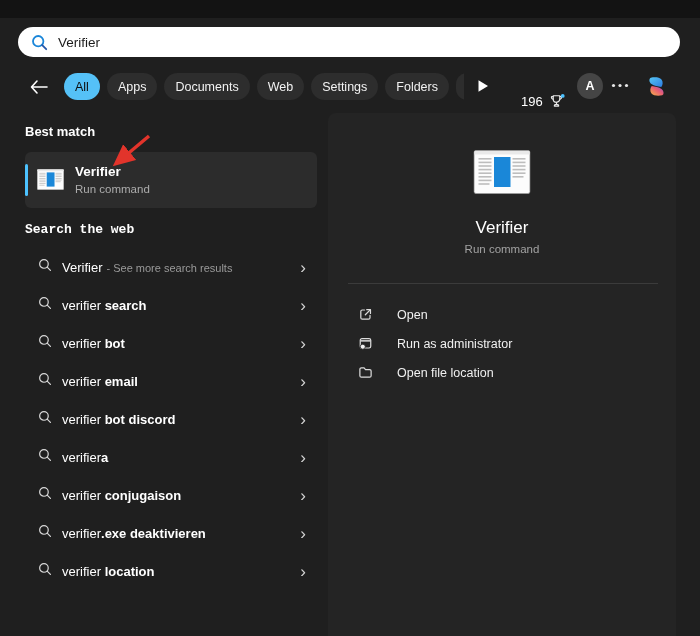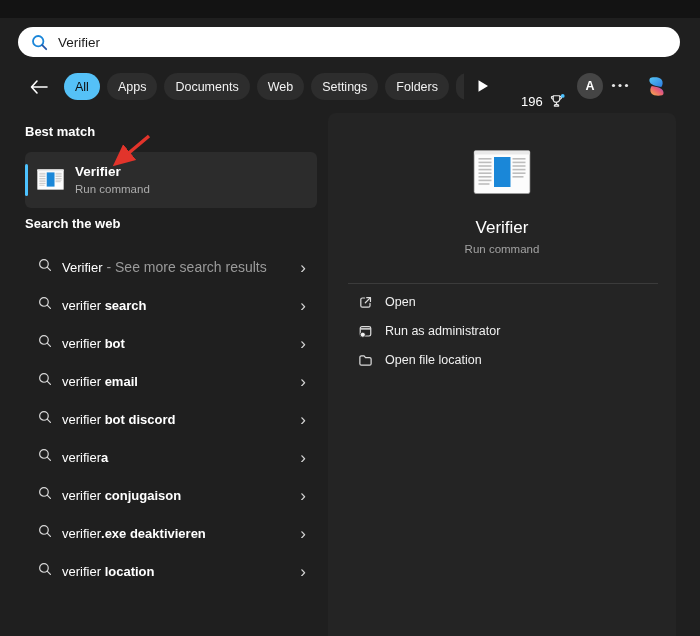--- a/index.html
+++ b/index.html
@@ -42,50 +42,50 @@
   .avatar { position:absolute; left:577px; top:2px; width:26px; height:26px;
     border-radius:50%; background:#454545; color:#fff; font-size:12.5px; font-weight:700;
     display:flex; align-items:center; justify-content:center; cursor:pointer; }
   .more-button { position:absolute; left:611px; top:12px; background:none; border:none; padding:0; cursor:pointer; }
   .copilot-button { position:absolute; left:644px; top:3px; width:25px; height:25px;
     background:none; border:none; padding:0; cursor:pointer; }
 
   
   .section-label { position:absolute; left:25px; color:#ffffff; font-size:13px; font-weight:700; }
   .bm-label { top:124px; }
-  .sw-label { top:216px; }
+  .sw-label { top:222px;font-family:Liberation Mono, monospace; }
 
   .best-card { position:absolute; left:25px; top:152px; width:292px; height:56px;
     background:#2c2c2c; border-radius:6px; cursor:pointer; }
   .best-accent { position:absolute; left:0; top:12px; width:3px; height:32px;
     background:#4cc2ff; border-radius:2px; }
   .bm-icon { position:absolute; left:12px; top:17px; }
   .bm-title { position:absolute; left:50px; top:12px; font-size:13.5px; font-weight:700; color:#ffffff; }
   .bm-sub { position:absolute; left:50px; top:31px; font-size:11.5px; color:#acacac; }
 
   .sug-list { position:absolute; left:25px; top:248px; width:292px; }
   .sug-row { height:38px; display:flex; align-items:center; gap:10px;
     padding:0 11px 0 13px; cursor:pointer; border-radius:4px; }
   .sug-icon { flex:0 0 auto; }
   .sug-text { flex:1; font-size:13px; color:#ffffff; white-space:nowrap; overflow:hidden; }
   .sug-text b { font-weight:700; }
-  .sug-text .note { font-style:normal; font-size:14px; color:#9a9a9a; margin-left:4px; }
+  .sug-text .note { font-style:normal; font-size:11px; color:#9a9a9a; margin-left:4px; }
   .chev { color:#d4d4d4; font-size:17px; line-height:17px; font-weight:400; }
 
   
   .preview { position:absolute; left:328px; top:113px; width:348px; height:523px;
     background:#242424; border-radius:8px 8px 0 0; }
   .pv-icon { position:absolute; left:50%; top:37px; transform:translateX(-50%); }
   .pv-title { position:absolute; top:105px; width:100%; text-align:center;
     color:#ffffff; font-size:17px; font-weight:400; }
   .pv-sub { position:absolute; top:130px; width:100%; text-align:center;
     color:#a2a2a2; font-size:11.5px; }
   .pv-divider { position:absolute; top:170px; left:20px; right:18px; height:1px; background:#3b3b3b; }
   .pv-actions { position:absolute; top:181px; left:0; right:0; display:flex; flex-direction:column; }
-  .pv-action { height:29px; display:flex; align-items:flex-start; gap:12px;
+  .pv-action { height:29px; display:flex; align-items:flex-end; gap:24px;
     padding-left:30px; color:#f0f0f0; font-size:12.5px; background:none; border:none;
     font-family:inherit; cursor:pointer; text-align:left; }
   .pv-action .lbl { color:#f0f0f0; }
 
   .annotation-arrow { position:absolute; left:105px; top:130px; pointer-events:none; }
 </style>
 </head>
 <body>
 
 <div class="screen">

